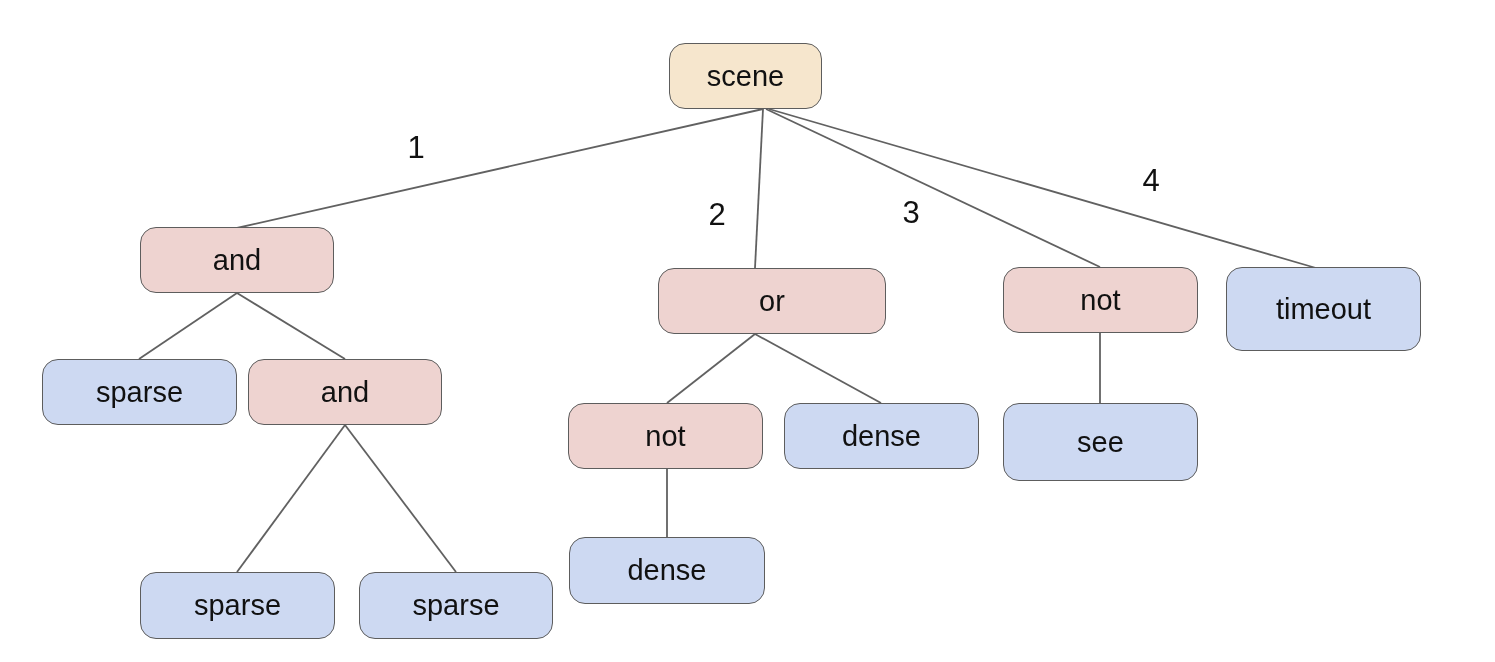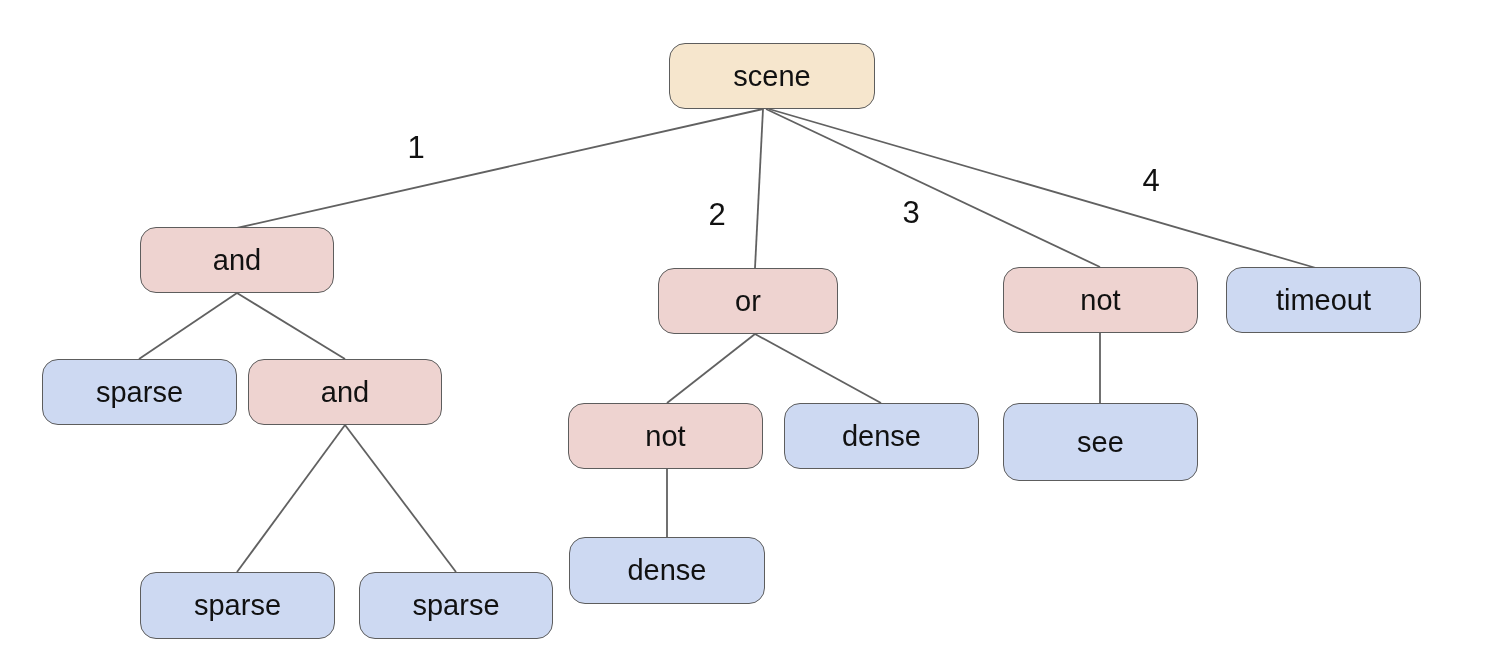--- a/index.html
+++ b/index.html
@@ -42,33 +42,33 @@
     <line x1="755" y1="334" x2="881" y2="403"></line>
     <line x1="667" y1="469" x2="667" y2="537"></line>
     <line x1="1100" y1="333" x2="1100" y2="403"></line>
   </svg>
 
   <div class="edge-label" style="left:416px;top:147px">1</div>
   <div class="edge-label" style="left:717px;top:214px">2</div>
   <div class="edge-label" style="left:911px;top:212px">3</div>
   <div class="edge-label" style="left:1151px;top:180px">4</div>
 
-  <div class="node root" style="left:669px;top:43px;width:206px;height:66px">
+  <div class="node root" style="left:669px;top:43px;width:153px;height:66px">
     <span>scene</span>
   </div>
   <div class="node op" style="left:140px;top:227px;width:194px;height:66px">
     <span>and</span>
   </div>
-  <div class="node op" style="left:658px;top:268px;width:180px;height:66px">
+  <div class="node op" style="left:658px;top:268px;width:228px;height:66px">
     <span>or</span>
   </div>
   <div class="node op" style="left:1003px;top:267px;width:195px;height:66px">
     <span>not</span>
   </div>
-  <div class="node leaf" style="left:1226px;top:267px;width:195px;height:66px">
+  <div class="node leaf" style="left:1226px;top:267px;width:195px;height:84px">
     <span>timeout</span>
   </div>
   <div class="node leaf" style="left:42px;top:359px;width:195px;height:66px">
     <span>sparse</span>
   </div>
   <div class="node op" style="left:248px;top:359px;width:194px;height:66px">
     <span>and</span>
   </div>
   <div class="node op" style="left:568px;top:403px;width:195px;height:66px">
     <span>not</span>

